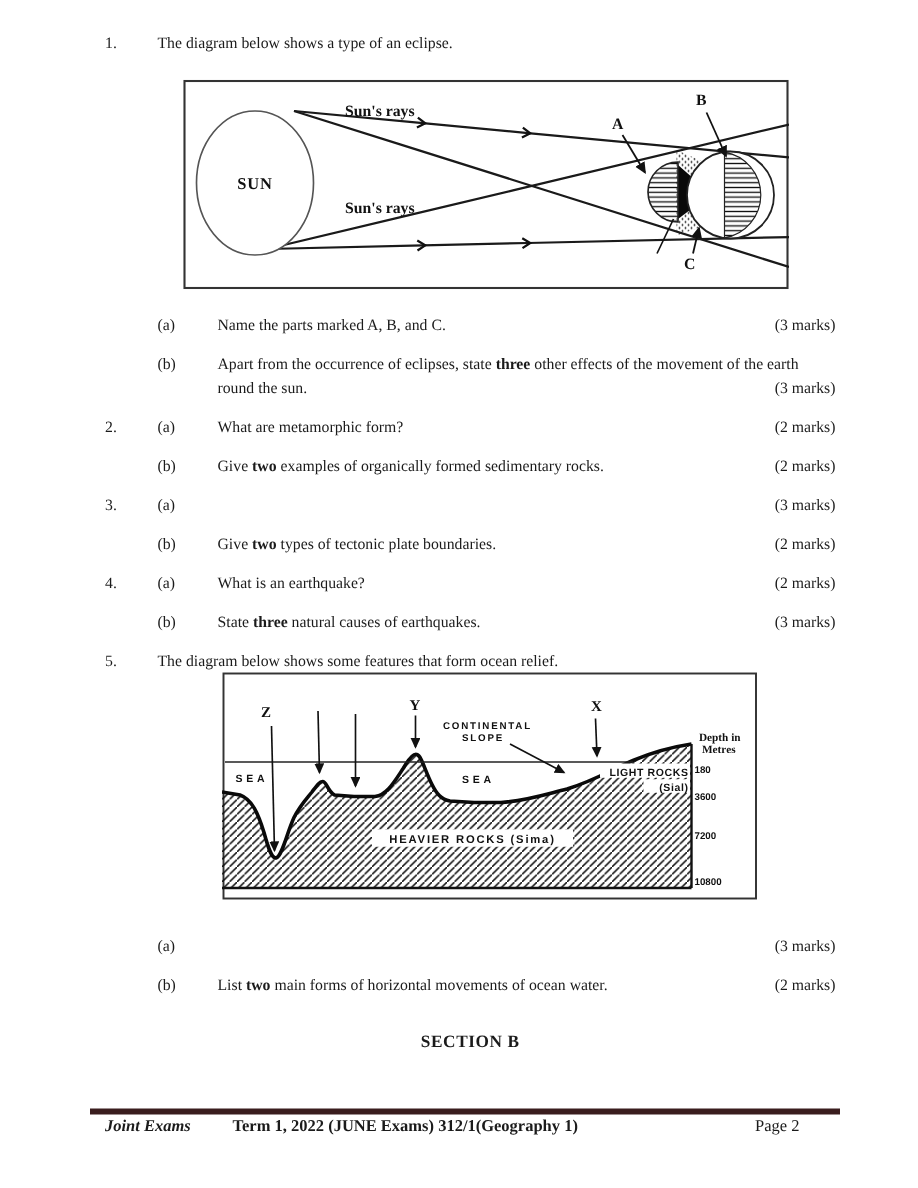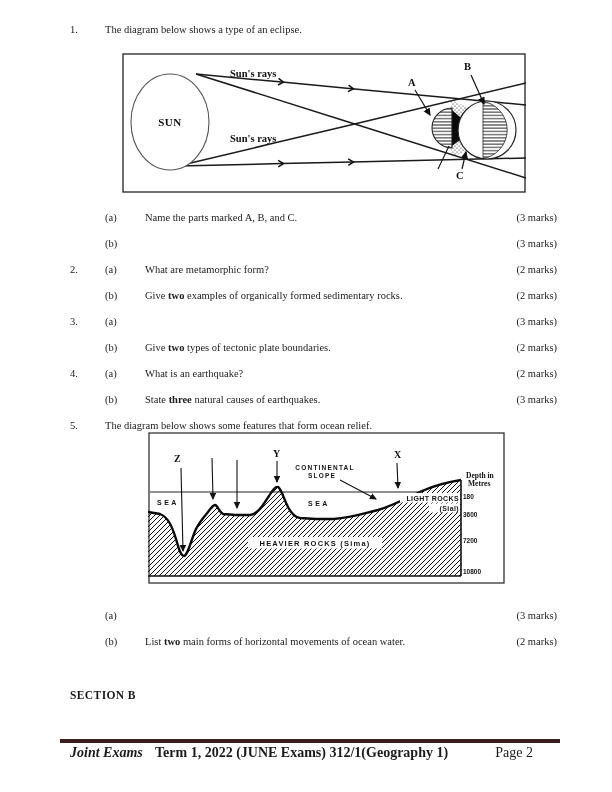--- a/index.html
+++ b/index.html
@@ -19,28 +19,28 @@
   .qnum, .qletter { font-weight:normal; }
   .qtext { padding-right:2px; }
   .qmarks { position:absolute; right:0; bottom:0; white-space:nowrap;margin-left:13px; }
   .qtext b, b { font-weight:bold; }
 
   .diagram { display:block; background:#fff; }
   .d1 { margin-left:52px; margin-top:15px; margin-bottom:17px; }
   .d2 { margin-left:78px; margin-top:-12px; margin-bottom:24px; }
 
   .section-heading {
-    text-align:left; font-weight:bold; font-size:11.5px; line-height:16px;
-    margin-top:37px; letter-spacing:0.4px;
+    text-align:center; font-weight:bold; font-size:11.5px; line-height:16px;
+    margin-top:21px; letter-spacing:0.4px;
   }
 
   .footer-rule { position:absolute; left:60px; right:52px; top:739px; height:3.5px; }
   .footer-text {
     position:absolute; top:745px; left:0; right:0; height:14px;
-    font-size:14px;
+    font-size:11px;
   }
   .footer-left  { position:absolute; left:70px;  font-weight:bold; font-style:italic; }
   .footer-center{ position:absolute; left:155px; font-weight:bold; }
   .footer-right { position:absolute; right:79px;text-align:right; }
 
   
   text { fill:#111; }
   .t-serif-b  { font-family:"Liberation Serif", serif; font-weight:bold; }
   .t-sun      { font-size:11px; letter-spacing:0.5px; }
   .t-rays     { font-size:10.5px; }
@@ -118,20 +118,21 @@
     <div class="qrow">
       <span class="qnum"></span>
       <span class="qletter">(a)</span>
       <span class="qtext"><span>Name the parts marked A, B, and C.</span><b></b><span></span></span>
       <span class="qmarks">(3 marks)</span>
     </div>
 
     <div class="qrow">
       <span class="qnum"></span>
       <span class="qletter">(b)</span>
+      <span class="qtext"><span>Apart from the occurrence of eclipses, state </span><b>three</b><span> other effects of the movement of the earth round the sun.</span></span>
       <span class="qmarks">(3 marks)</span>
     </div>
 
     <div class="qrow">
       <span class="qnum">2.</span>
       <span class="qletter">(a)</span>
       <span class="qtext"><span>What are metamorphic form?</span><b></b><span></span></span>
       <span class="qmarks">(2 marks)</span>
     </div>
 

